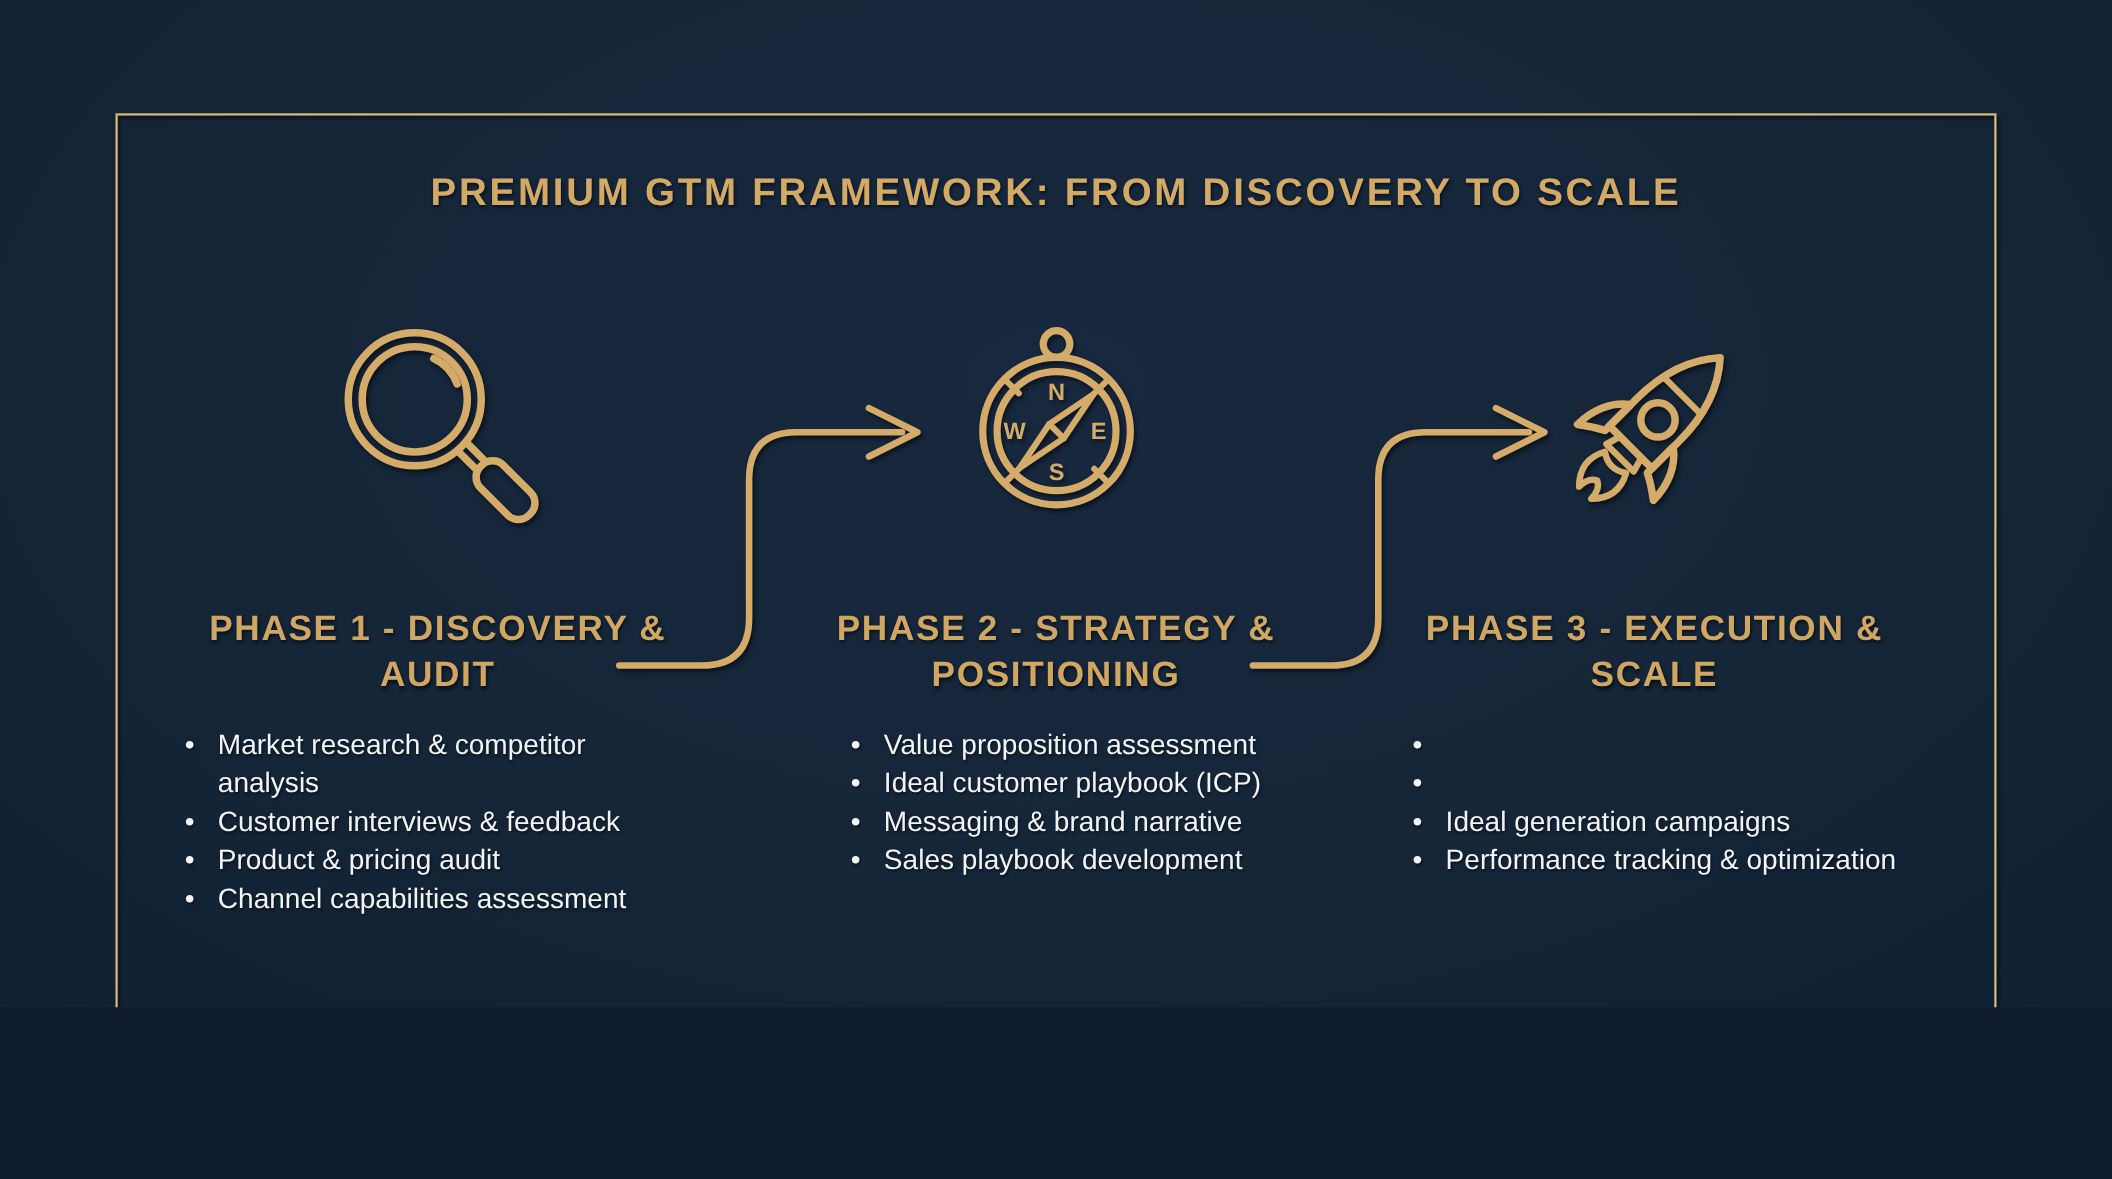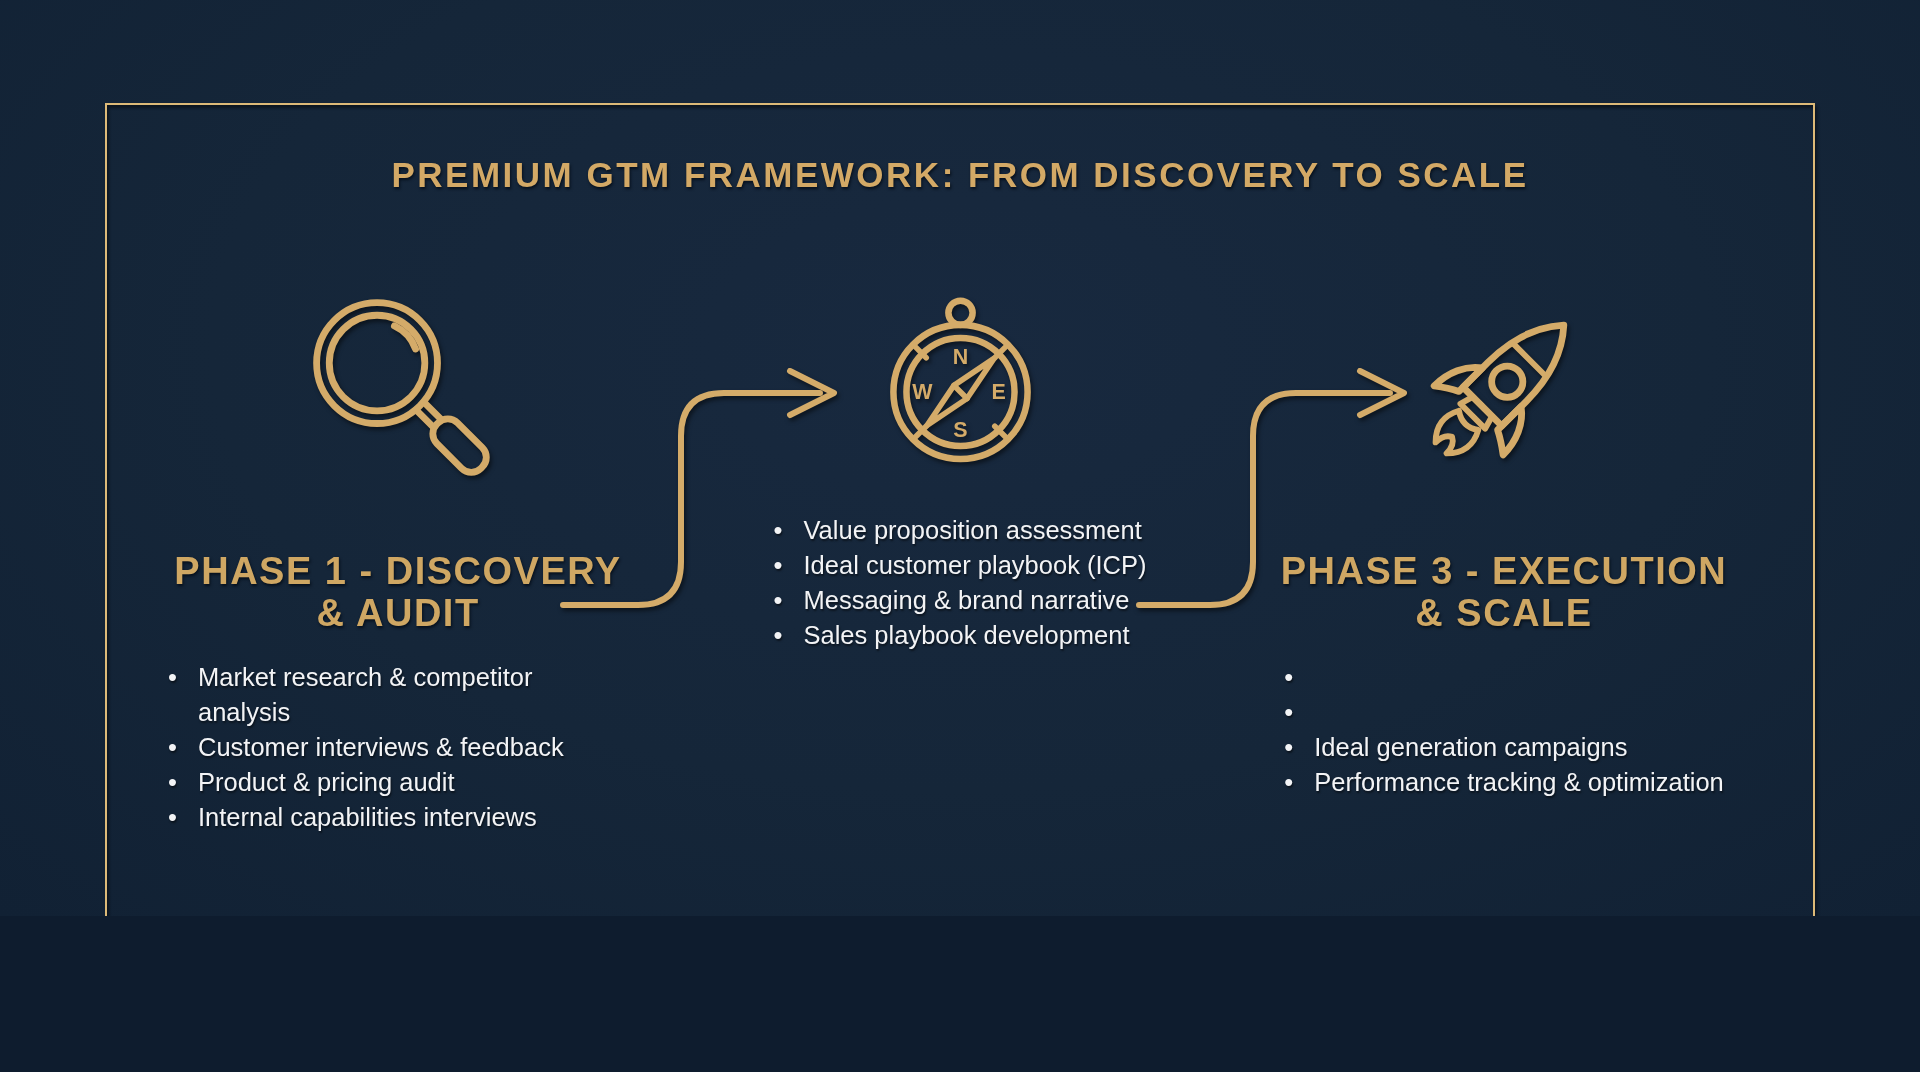--- a/index.html
+++ b/index.html
@@ -18,21 +18,21 @@
     position:absolute;left:0;right:0;top:155px;text-align:center;
     color:#d3a966;font-size:35px;font-weight:600;letter-spacing:2.5px;
     text-shadow:1px 2px 3px rgba(3,10,20,.8);
   }
   .column{position:absolute;top:282px;width:520px;}
   #col-1{left:138px;} #col-2{left:700px;} #col-3{left:1244px;}
   .icon-area{height:205px;display:flex;justify-content:center;align-items:center;}
   .icon-area svg{filter:drop-shadow(2px 3px 2px rgba(0,0,0,.5));}
   .phase-heading{
     margin:63px auto 0 auto;width:470px;text-align:center;
-    color:#cfa763;font-size:38px;font-weight:600;letter-spacing:1.5px;line-height:42px;
+    color:#cfa763;font-size:32px;font-weight:600;letter-spacing:1.5px;line-height:42px;
     text-shadow:1px 2px 3px rgba(3,10,20,.8);
   }
   ul.bullets{
     list-style:none;margin:26px auto 0 auto;padding:0;width:fit-content;max-width:460px;
   }
   ul.bullets li{
     display:flex;color:#f3f4f6;font-size:25.5px;line-height:35px;
     text-shadow:1px 2px 2px rgba(0,0,0,.5);
   }
   ul.bullets .dot{width:30px;flex:0 0 30px;}
@@ -71,21 +71,21 @@
       <li>
           <span class="dot">•</span>
           <span>Customer interviews &amp; feedback</span>
         </li>
       <li>
           <span class="dot">•</span>
           <span>Product &amp; pricing audit</span>
         </li>
       <li>
           <span class="dot">•</span>
-          <span>Internal capabilities interviews</span>
+          <span>Channel capabilities assessment</span>
         </li>
     </ul>
   </div>
 
   <div class="column" id="col-2">
     <div class="icon-area">
       <svg width="187" height="205" viewBox="0 0 200 220">
         <circle class="ic" cx="100" cy="33" r="13"></circle>
         <circle class="ic" cx="100" cy="118" r="72"></circle>
         <circle class="ic" cx="100" cy="118" r="58"></circle>
@@ -94,20 +94,21 @@
         <line class="ic-thin" x1="136.8" y1="154.8" x2="148.1" y2="166.1"></line>
         <line class="ic-thin" x1="63.2" y1="154.8" x2="51.9" y2="166.1"></line>
         <text class="compass-letter" x="100" y="88">N</text>
         <text class="compass-letter" x="141" y="126">E</text>
         <text class="compass-letter" x="100" y="166">S</text>
         <text class="compass-letter" x="59" y="126">W</text>
         <path class="ic-thin" d="M136,82 L107,125 L64,154 L93,111 Z"></path>
         <line class="ic-thin" x1="107" y1="125" x2="93" y2="111"></line>
       </svg>
     </div>
+    <div class="phase-heading">PHASE 2 - STRATEGY &amp; POSITIONING</div>
     <ul class="bullets">
       <li>
           <span class="dot">•</span>
           <span>Value proposition assessment</span>
         </li>
       <li>
           <span class="dot">•</span>
           <span>Ideal customer playbook (ICP)</span>
         </li>
       <li>

